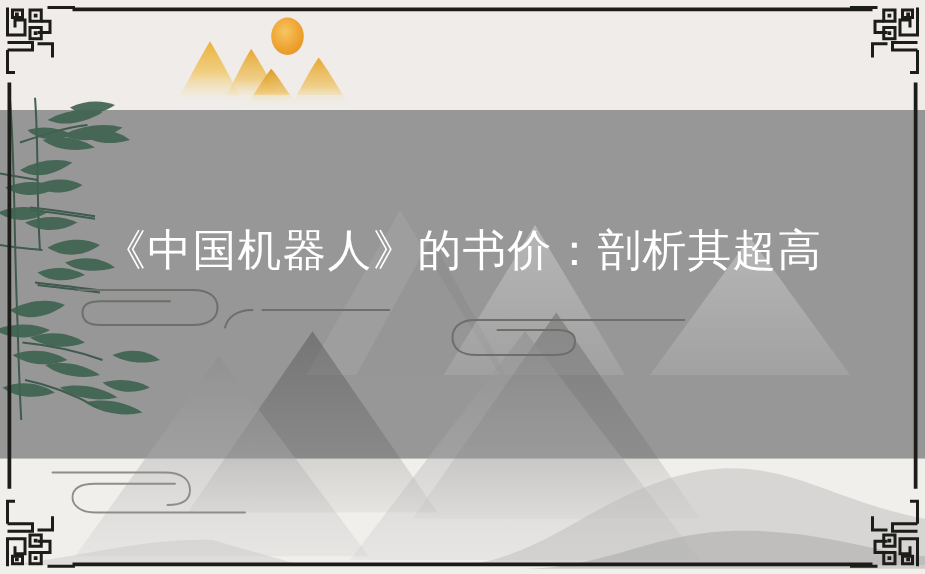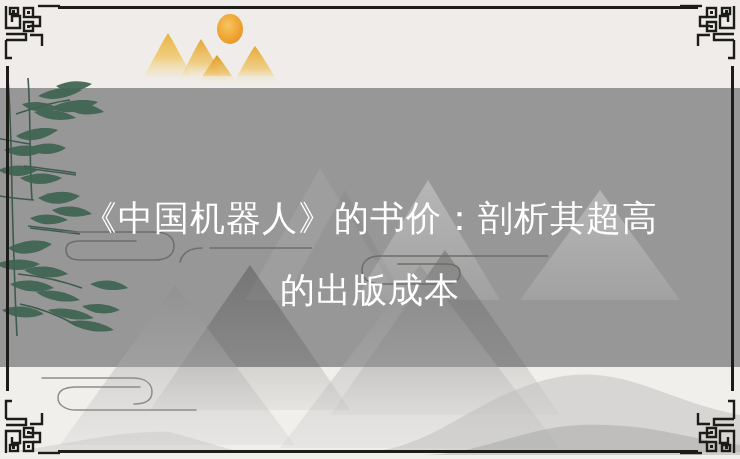--- a/index.html
+++ b/index.html
@@ -90,27 +90,26 @@
     position: absolute;
     left: 0;
     top: 175px;
     width: 740px;
     text-align: center;
     pointer-events: none;
   }
   .title-line {
     display: block;
     color: #ffffff;
-    font-family: Liberation Mono, monospace;
+    font-family: Liberation Sans, sans-serif;
     font-size: 35px;
     line-height: 52px;
     letter-spacing: 1px;
     font-weight: 400;
     white-space: nowrap;
-    margin-top: 20px;
   }
 </style>
 </head>
 <body>
 
 <div id="poster">
 
   <div class="band band-top"></div>
   <div class="band band-mid"></div>
   <div class="band band-bottom"></div>
@@ -346,16 +345,15 @@
     </g>
     <g fill="#1c1c18" transform="translate(62,62) scale(-1,-1)">
       <rect x="10" y="8" width="3" height="3"></rect>
       <rect x="25" y="9" width="3" height="3"></rect>
       <rect x="25" y="23" width="3" height="3"></rect>
     </g>
   </svg>
 
   <div class="title-wrap">
     <span class="title-line">《中国机器人》的书价：剖析其超高</span>
-    <span class="title-line">的出版成本</span>
   </div>
 
 </div>
 
 </body></html>

